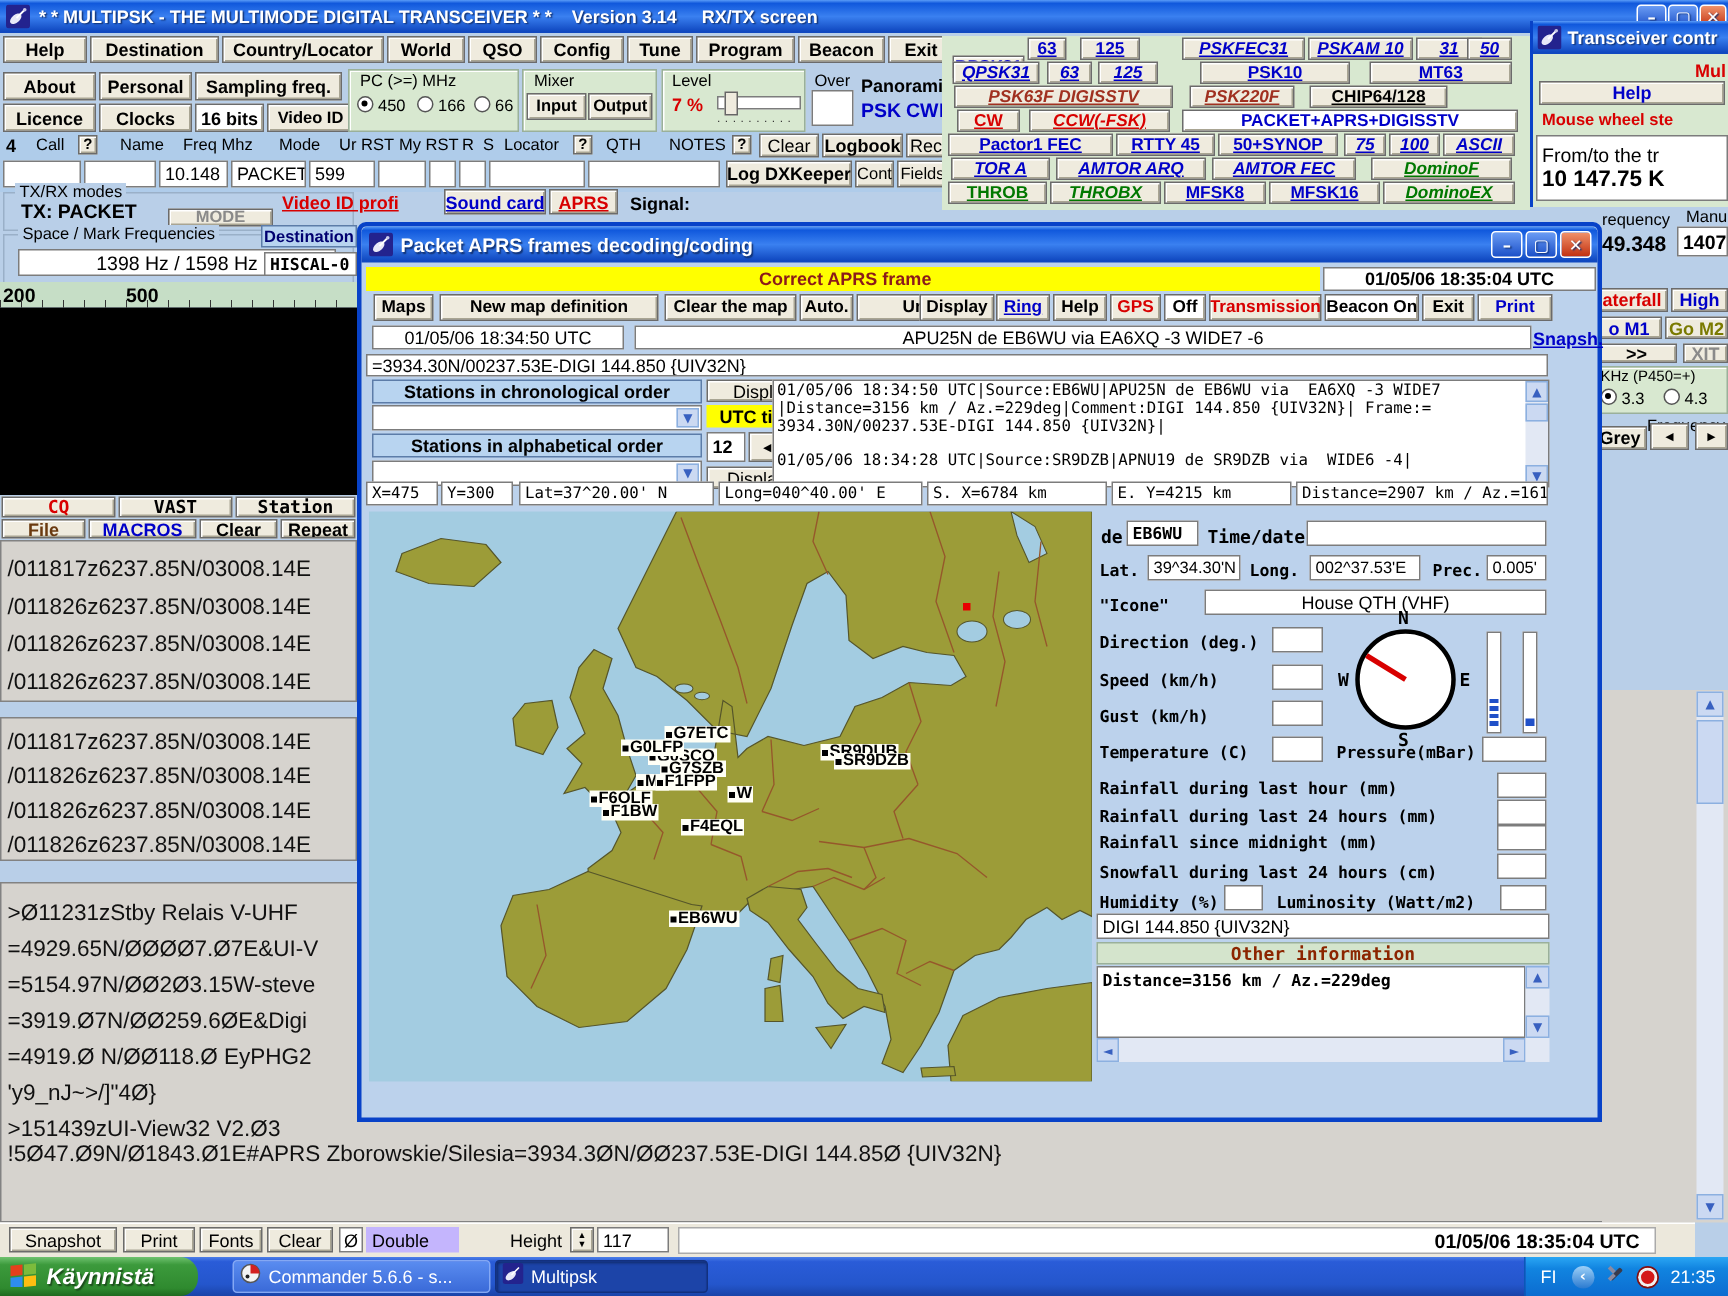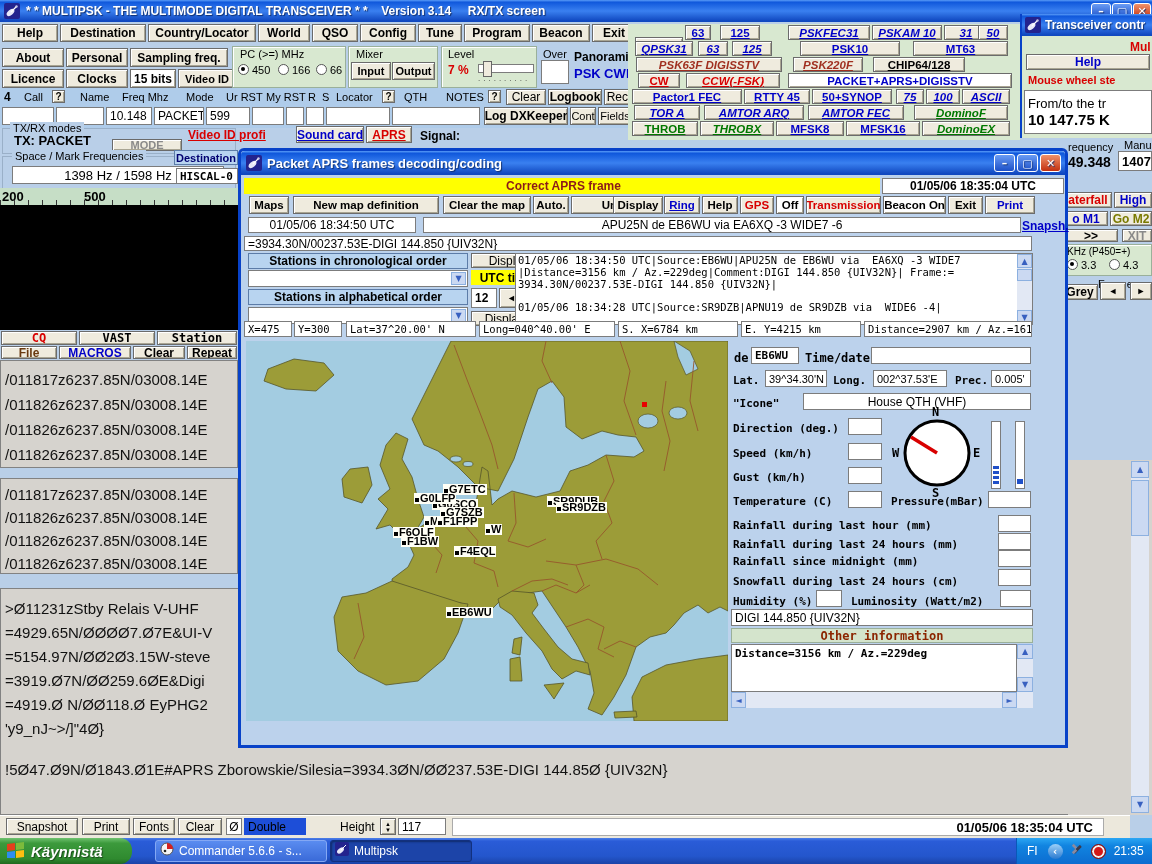--- a/index.html
+++ b/index.html
@@ -78,21 +78,21 @@
       <div class="btn" style="position: relative; flex: 0 0 66px; height: 18px;">Program</div>
       <div class="btn" style="position: relative; flex: 0 0 58px; height: 18px;">Beacon</div>
       <div class="btn" style="position: relative; flex: 0 0 44px; height: 18px;">Exit</div>
     </div>
 
   <div class="btn" style="left:2px;top:48px;width:62px;height:19px;">About</div>
   <div class="btn" style="left:66px;top:48px;width:62px;height:19px;">Personal</div>
   <div class="btn" style="left:130px;top:48px;width:98px;height:19px;">Sampling freq.</div>
   <div class="btn" style="left:2px;top:69px;width:62px;height:19px;">Licence</div>
   <div class="btn" style="left:66px;top:69px;width:62px;height:19px;">Clocks</div>
-  <div class="btn active" style="left:130px;top:69px;width:46px;height:19px;">15 bits</div>
+  <div class="btn active" style="left:130px;top:69px;width:46px;height:19px;">16 bits</div>
   <div class="btn" style="left:178px;top:69px;width:58px;height:19px;font-size:11px;">Video ID</div>
 
   <div class="grp" style="left:232px;top:46px;width:114px;height:42px;"></div>
   <div class="lbl" style="left:240px;top:48px;font-size:11px;">PC (&gt;=) MHz</div>
   <div class="lbl" style="left:238px;top:64px;font-size:11px;"><span class="radio sel"></span><span>450</span></div>
   <div class="lbl" style="left:278px;top:64px;font-size:11px;"><span class="radio"></span><span>166</span></div>
   <div class="lbl" style="left:316px;top:64px;font-size:11px;"><span class="radio"></span><span>66</span></div>
 
   <div class="grp" style="left:348px;top:46px;width:90px;height:42px;"></div>
   <div class="lbl" style="left:356px;top:48px;font-size:11px;">Mixer</div>
@@ -191,20 +191,21 @@
       <div class="rxline" style="line-height: 23px;">/011826z6237.85N/03008.14E</div>
     </div>
   <div class="rxarea" style="left:0;top:588px;width:1129px;height:227px;z-index:1;">
     <div id="rx3" class="abs" style="left:0;top:8px;">
         <div class="rxline" style="line-height: 24px;">&gt;Ø11231zStby Relais V-UHF</div>
         <div class="rxline" style="line-height: 24px;">=4929.65N/ØØØØ7.Ø7E&amp;UI-V</div>
         <div class="rxline" style="line-height: 24px;">=5154.97N/ØØ2Ø3.15W-steve</div>
         <div class="rxline" style="line-height: 24px;">=3919.Ø7N/ØØ259.6ØE&amp;Digi</div>
         <div class="rxline" style="line-height: 24px;">=4919.Ø N/ØØ118.Ø EyPHG2</div>
         <div class="rxline" style="line-height: 24px;">'y9_nJ~&gt;/]"4Ø}</div>
+        <div class="rxline" style="line-height: 24px;">&gt;151439zUI-View32 V2.Ø3</div>
       </div>
     <div class="abs rxline" style="left:0;top:172px;">!5Ø47.Ø9N/Ø1843.Ø1E#APRS Zborowskie/Silesia=3934.3ØN/ØØ237.53E-DIGI 144.85Ø {UIV32N}</div>
   </div>
 
   <div class="abs" style="left:628px;top:24px;width:392px;height:116px;background:#D8E8D0;"></div>
   <div class="abs" id="mode-grid" style="left:628px;top:25px;width:392px;height:114px;">
       <div class="btn blue u" style="left: 7px; top: 0px; width: 48px; height: 15px; font-size: 11.5px; margin-top: 12px;">BPSK31</div>
       <div class="btn blue u" style="left: 57px; top: 0px; width: 26px; height: 15px; font-size: 11.5px;">63</div>
       <div class="btn blue u" style="left: 92px; top: 0px; width: 40px; height: 15px; font-size: 11.5px;">125</div>
       <div class="btn blue u it" style="left: 160px; top: 0px; width: 82px; height: 15px; font-size: 11.5px;">PSKFEC31</div>
@@ -498,21 +499,21 @@
     </div>
     <div class="abs" style="left:776px;top:541px;width:16px;height:16px;background:#E2E8F4;"></div>
   </div>
 
   <div class="abs" style="left:0;top:815px;width:1130px;height:23px;background:#ECE8DC;border-top:1px solid #fff;z-index:2;">
     <div class="btn" style="left:6px;top:2px;width:72px;height:17px;font-weight:normal;">Snapshot</div>
     <div class="btn" style="left:82px;top:2px;width:48px;height:17px;font-weight:normal;">Print</div>
     <div class="btn" style="left:133px;top:2px;width:42px;height:17px;font-weight:normal;">Fonts</div>
     <div class="btn" style="left:178px;top:2px;width:44px;height:17px;font-weight:normal;">Clear</div>
     <div class="fld" style="left:226px;top:2px;width:16px;height:17px;justify-content:center;">Ø</div>
-    <div class="abs" style="left:244px;top:2px;width:58px;height:17px;background:#1d4ed8;display:flex;align-items:center;padding-left:4px;font:12px 'Liberation Sans',sans-serif;">Double</div>
+    <div class="abs" style="left:244px;top:2px;width:58px;height:17px;background:#c4b5fd;display:flex;align-items:center;padding-left:4px;font:12px 'Liberation Sans',sans-serif;">Double</div>
     <div class="lbl" style="left:340px;top:4px;">Height</div>
     <div class="btn" style="left:380px;top:2px;width:16px;height:17px;flex-direction:column;font-size:6px;line-height:6px;padding:0;">
       <span>▲</span>
       <span>▼</span>
     </div>
     <div class="fld" style="left:398px;top:2px;width:48px;height:17px;">117</div>
     <div class="abs" style="left:452px;top:2px;width:652px;height:18px;background:#fff;border:1px solid #aaa;box-sizing:border-box;display:flex;align-items:center;justify-content:flex-end;padding-right:10px;font:bold 13px 'Liberation Sans',sans-serif;">01/05/06 18:35:04 UTC</div>
   </div>
 
   <div class="abs" style="left:0;top:838px;width:1152px;height:26px;background:linear-gradient(180deg,#4d7fe8 0%,#2a5cd8 12%,#2456cc 70%,#1a43a8 100%);z-index:30;">

